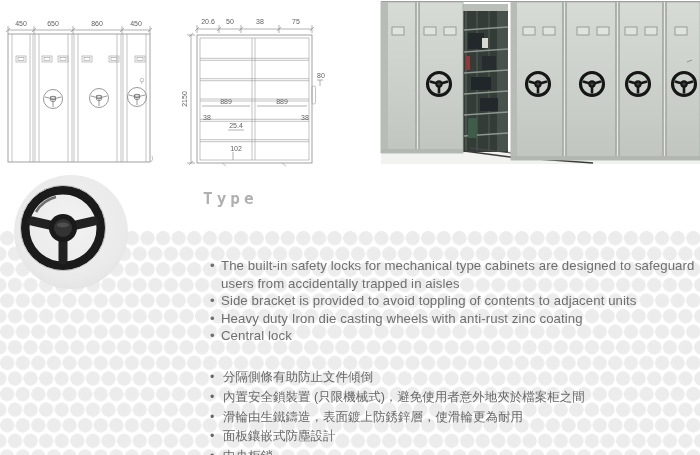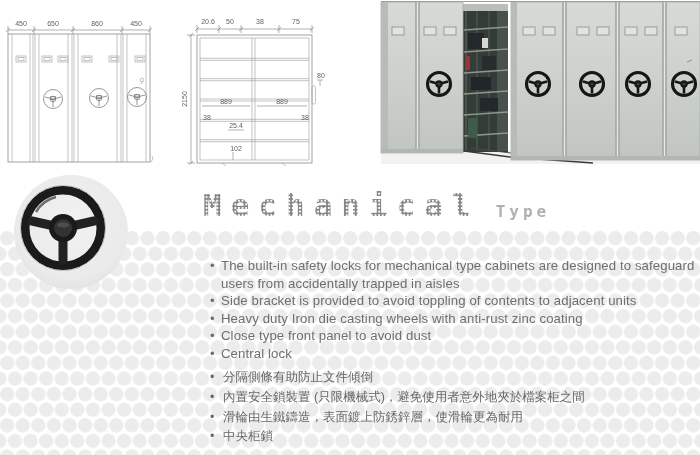--- a/index.html
+++ b/index.html
@@ -303,32 +303,31 @@
       <line x1="0" y1="0" x2="31" y2="-7" stroke="#222222" stroke-width="9" stroke-linecap="round"></line>
       <line x1="0" y1="0" x2="0" y2="32" stroke="#222222" stroke-width="9" stroke-linecap="round"></line>
       <circle r="14" fill="#1a1a1a"></circle>
       <circle r="9" fill="#333333"></circle>
       <ellipse cx="0" cy="-3" rx="6" ry="2.6" fill="#5a5a5a" opacity="0.7"></ellipse>
       <path d="M-27,-16 a32,32 0 0 1 20,-15" stroke="#4e4e4e" stroke-width="2.5" fill="none" opacity="0.8"></path>
     </g>
   </svg>
 
   <div class="title-row">
-    <span class="title-main">Mechanical</span>
     <span class="title-sub">Type</span>
   </div>
 
   <ul class="features en">
     <li>The built-in safety locks for mechanical type cabinets are designed to safeguard users from accidentally trapped in aisles</li>
     <li>Side bracket is provided to avoid toppling of contents to adjacent units</li>
     <li>Heavy duty Iron die casting wheels with anti-rust zinc coating</li>
-    <li>Close type front panel to avoid dust</li>
     <li>Central lock</li>
   </ul>
 
   <ul class="features zh">
     <li>分隔側條有助防止文件傾倒</li>
     <li>內置安全鎖裝置 (只限機械式)，避免使用者意外地夾於檔案柜之間</li>
     <li>滑輪由生鐵鑄造，表面鍍上防銹鋅層，使滑輪更為耐用</li>
+    <li>面板鑲嵌式防塵設計</li>
     <li>中央柜鎖</li>
   </ul>
 
 </div>
 
 </body></html>

